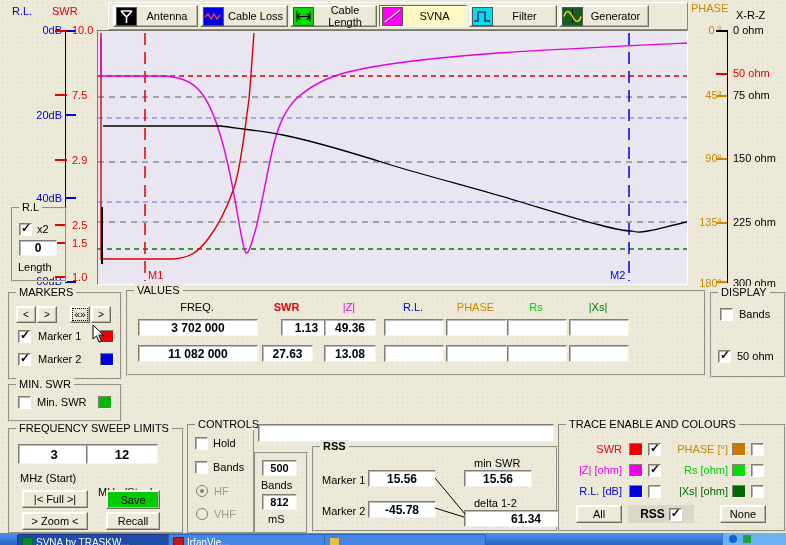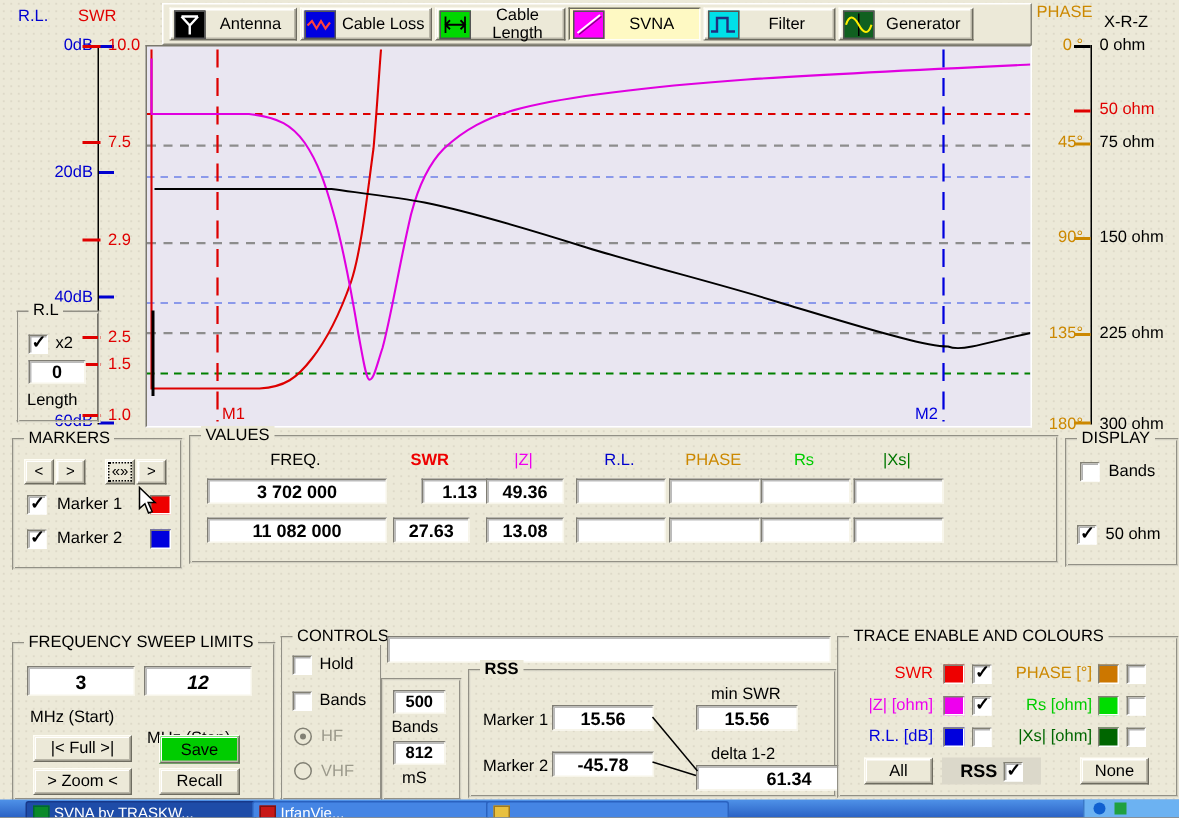--- a/index.html
+++ b/index.html
@@ -213,25 +213,31 @@
   <input class="sunken field" style="left: 569px; top: 345px; width: 58px; height: 15px;" readonly="" value="">
 
   <div class="grp" style="left:710px;top:292px;width:72px;height:82px;">
     <span class="ttl">DISPLAY</span>
     <span class="cb" style="left:8px;top:14px;"></span>
     <span class="lbl" style="left:27px;top:14px;">Bands</span>
     <span class="cb checked" style="left:6px;top:56px;"></span>
     <span class="lbl" style="left:25px;top:56px;">50 ohm</span>
   </div>
 
+  <div class="grp" style="left:8px;top:384px;width:110px;height:34px;">
+    <span class="ttl">MIN. SWR</span>
+    <span class="cb" style="left:8px;top:10px;"></span>
+    <span class="lbl" style="left:27px;top:10px;">Min. SWR</span>
+    <span class="swatch" style="left:88px;top:10px;background:#00bb00;"></span>
+  </div>
 
   <div class="grp" style="left:8px;top:428px;width:172px;height:102px;">
     <span class="ttl">FREQUENCY SWEEP LIMITS</span>
     <input class="sunken field" style="left: 8px; top: 14px; width: 70px; height: 18px; font-size: 13px;" readonly="" value="3">
-    <input class="sunken field" style="left: 86px; top: 14px; width: 70px; height: 18px; font-size: 13px; font-style: italic;" readonly="" value="12">
+    <input class="sunken field" style="left: 76px; top: 14px; width: 70px; height: 18px; font-size: 13px;" readonly="" value="12">
     <span class="lbl" style="left:10px;top:42px;">MHz  (Start)</span>
     <span class="lbl" style="left:88px;top:42px;margin-top:14px;">MHz  (Stop)</span>
     <div class="btn" style="left:12px;top:60px;width:66px;height:18px;">|&lt; Full &gt;|</div>
     <div class="btn" style="left:96px;top:60px;width:54px;height:19px;background:#00cc00;">Save</div>
     <div class="btn" style="left:12px;top:82px;width:66px;height:18px;">&gt; Zoom &lt;</div>
     <div class="btn" style="left:96px;top:82px;width:54px;height:18px;">Recall</div>
   </div>
 
   <div class="grp" style="left:187px;top:424px;width:64px;height:106px;">
     <span class="ttl">CONTROLS</span>

